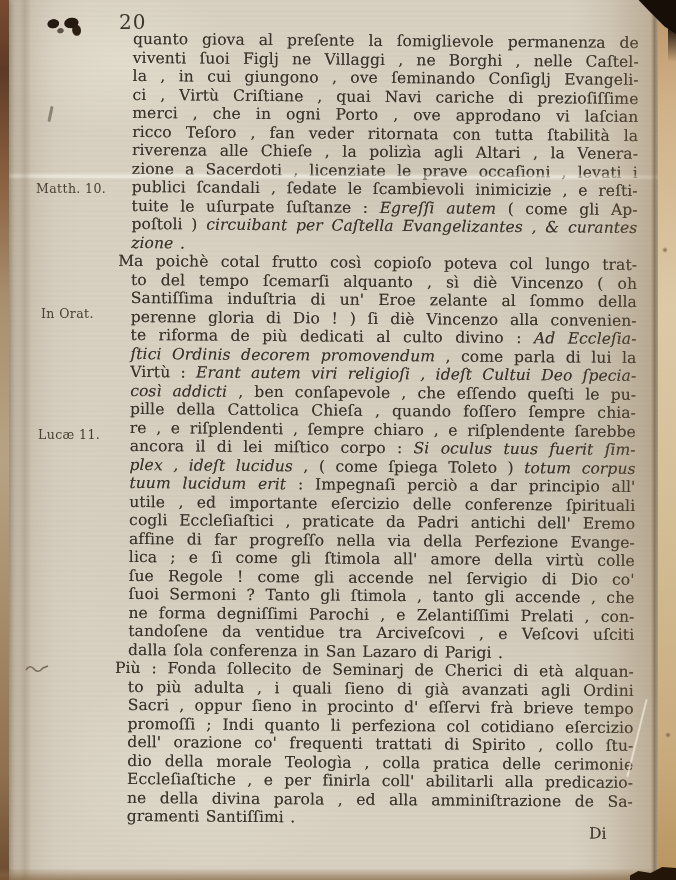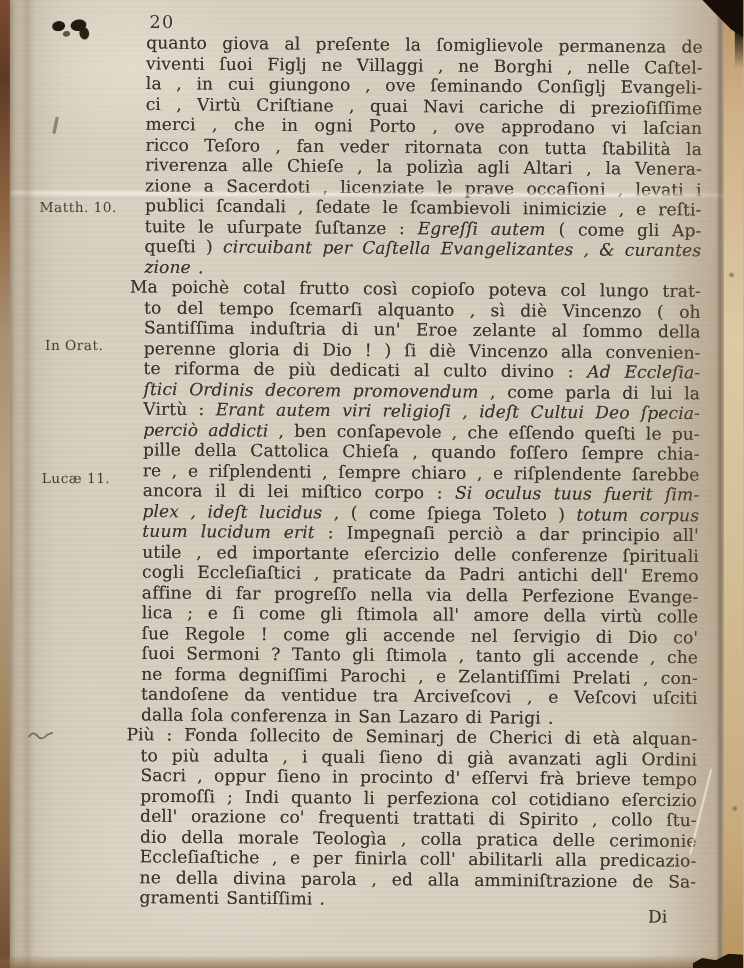--- a/index.html
+++ b/index.html
@@ -111,22 +111,22 @@
   }
   .pencil-dash {
     position: absolute; left: 49px; top: 106px; width: 3px; height: 16px; z-index: 1;
     background: rgba(80,72,60,0.55);
     border-radius: 2px;
     transform: rotate(12deg);
   }
   .squiggle { position: absolute; left: 24px; top: 660px; z-index: 1; }
   
   .page-number {
-    position: absolute; left: 136px; top: 10px; z-index: 1;
-    font-size: 16px; color: #3b342b; letter-spacing: 1px;
+    position: absolute; left: 119px; top: 10px; z-index: 1;
+    font-size: 20px; color: #3b342b; letter-spacing: 1px;
   }
   
   .margin-note {
     position: absolute; z-index: 1;
     font-size: 12.5px; color: #473e31; letter-spacing: 0.4px;
     white-space: nowrap;
   }
   .note-1 { left: 36px; top: 181px; }
   .note-2 { left: 41px; top: 306px; }
   .note-3 { left: 38px; top: 427px; }
@@ -177,30 +177,30 @@
     <div class="line"><span>quanto giova al preſente la ſomiglievole permanenza de</span></div>
       <div class="line"><span>viventi ſuoi Figlj ne Villaggi , ne Borghi , nelle Caſtel-</span></div>
       <div class="line"><span>la , in cui giungono , ove ſeminando Conſiglj Evangeli-</span></div>
       <div class="line"><span>ci , Virtù Criſtiane , quai Navi cariche di prezioſiſſime</span></div>
       <div class="line"><span>merci , che in ogni Porto , ove approdano vi laſcian</span></div>
       <div class="line"><span>ricco Teſoro , fan veder ritornata con tutta ſtabilità la</span></div>
       <div class="line"><span>riverenza alle Chieſe , la polizìa agli Altari , la Venera-</span></div>
       <div class="line"><span>zione a Sacerdoti , licenziate le prave occaſioni , levati i</span></div>
       <div class="line"><span>publici ſcandali , ſedate le ſcambievoli inimicizie , e reſti-</span></div>
       <div class="line"><span>tuite le uſurpate ſuſtanze : </span><span class="it">Egreſſi autem</span><span> ( come gli Ap-</span></div>
-      <div class="line"><span>queſti ) </span><span class="it">circuibant per Caſtella Evangelizantes , &amp; curantes</span></div>
+      <div class="line"><span>poſtoli ) </span><span class="it">circuibant per Caſtella Evangelizantes , &amp; curantes</span></div>
       <div class="line flush"><span class="it">zione .</span></div>
       <div class="line outdent"><span>Ma poichè cotal frutto così copioſo poteva col lungo trat-</span></div>
       <div class="line"><span>to del tempo ſcemarſi alquanto , sì diè Vincenzo ( oh</span></div>
       <div class="line"><span>Santiſſima induſtria di un' Eroe zelante al ſommo della</span></div>
       <div class="line"><span>perenne gloria di Dio ! ) ſi diè Vincenzo alla convenien-</span></div>
       <div class="line"><span>te riforma de più dedicati al culto divino : </span><span class="it">Ad Eccleſia-</span></div>
       <div class="line"><span class="it">ſtici Ordinis decorem promovendum</span><span> , come parla di lui la</span></div>
       <div class="line"><span>Virtù : </span><span class="it">Erant autem viri religioſi , ideſt Cultui Deo ſpecia-</span></div>
-      <div class="line"><span class="it">perciò addicti</span><span> , ben conſapevole , che eſſendo queſti le pu-</span></div>
+      <div class="line"><span class="it">così addicti</span><span> , ben conſapevole , che eſſendo queſti le pu-</span></div>
       <div class="line"><span>pille della Cattolica Chieſa , quando foſſero ſempre chia-</span></div>
       <div class="line"><span>re , e riſplendenti , ſempre chiaro , e riſplendente ſarebbe</span></div>
       <div class="line"><span>ancora il di lei miſtico corpo : </span><span class="it">Si oculus tuus fuerit ſim-</span></div>
       <div class="line"><span class="it">plex , ideſt lucidus</span><span> , ( come ſpiega Toleto ) </span><span class="it">totum corpus</span></div>
       <div class="line"><span class="it">tuum lucidum erit</span><span> : Impegnaſi perciò a dar principio all'</span></div>
       <div class="line"><span>utile , ed importante eſercizio delle conferenze ſpirituali</span></div>
       <div class="line"><span>cogli Eccleſiaſtici , praticate da Padri antichi dell' Eremo</span></div>
       <div class="line"><span>affine di far progreſſo nella via della Perfezione Evange-</span></div>
       <div class="line"><span>lica ; e ſi come gli ſtimola all' amore della virtù colle</span></div>
       <div class="line"><span>ſue Regole ! come gli accende nel ſervigio di Dio co'</span></div>

